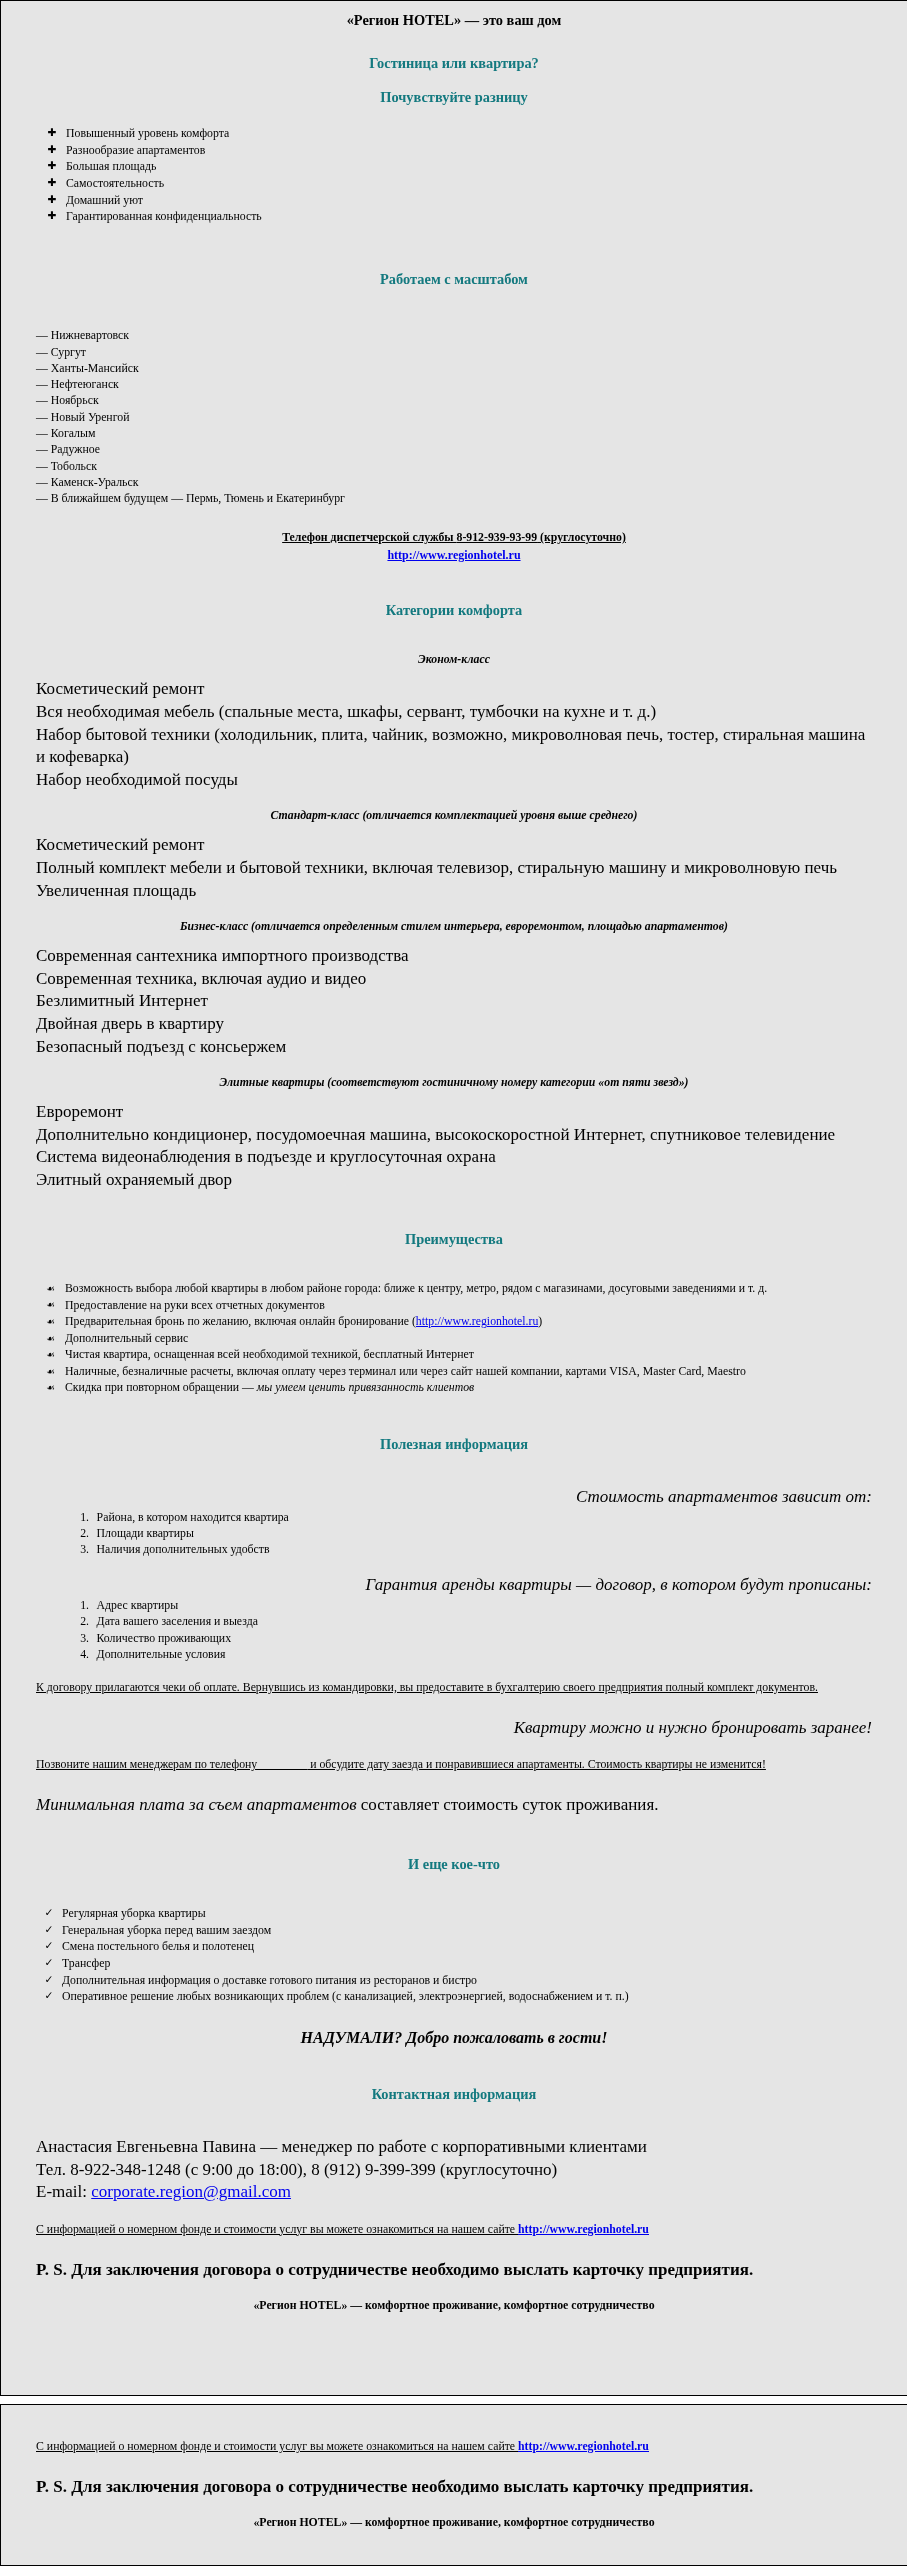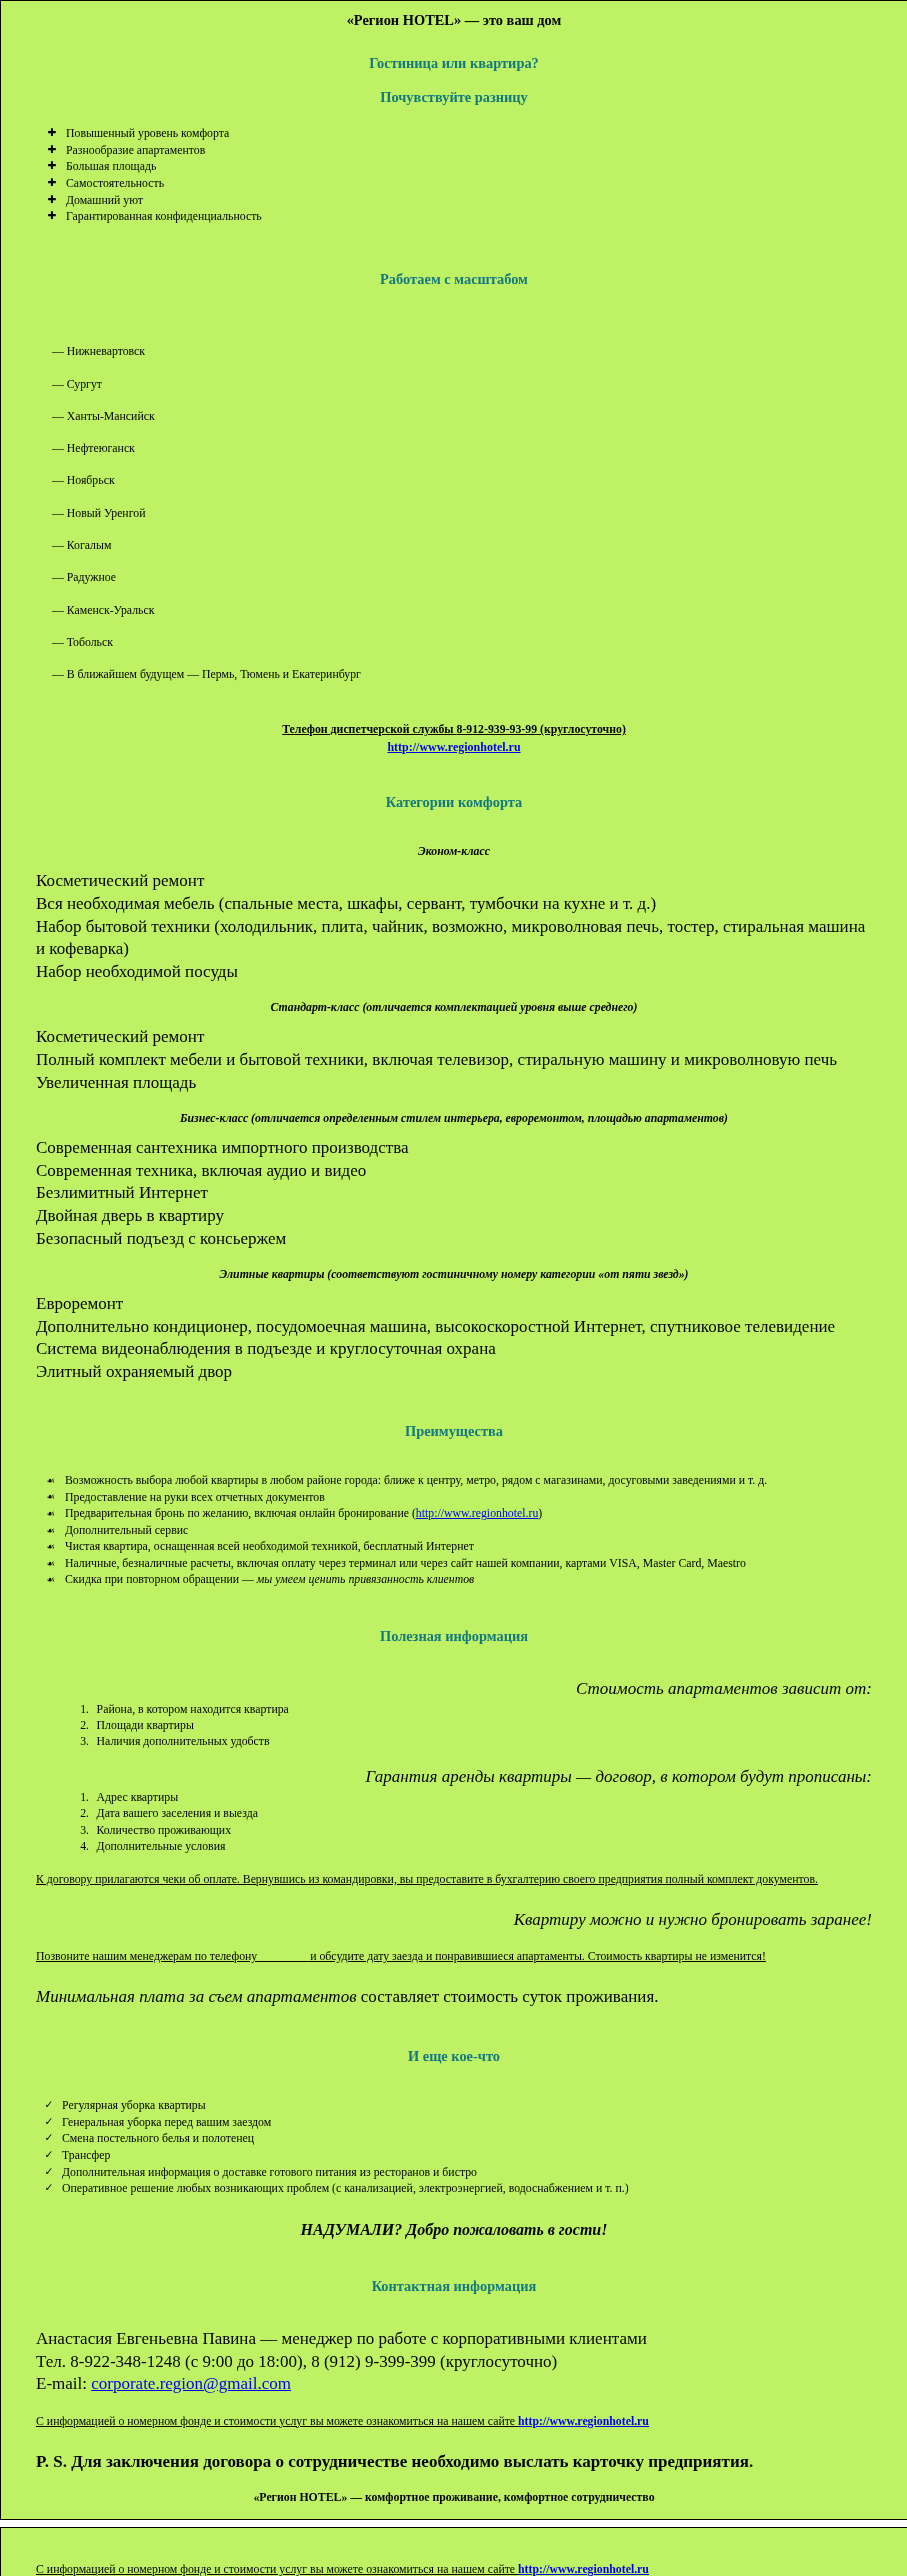--- a/index.html
+++ b/index.html
@@ -9,21 +9,21 @@
     background: #ffffff;
   }
   body {
     width: 908px;
     font-family: "Liberation Serif", "DejaVu Serif", serif;
     color: #000000;
     -webkit-font-smoothing: none;
   }
   .page {
     border: 0.8px solid #000000;
-    background: #bef264;
+    background: #e5e5e5;
     box-sizing: border-box;
     padding: 10.6px 35px 13.7px 35px;
   }
   .page-1 { min-height: 2396px; }
   .page-2 { margin-top: 7.6px; min-height: 162px; padding-top: 33px; }
 
   
   .doc-title {
     text-align: center;
     font-weight: bold;
@@ -113,21 +113,21 @@
 
   
   ul.dash-list {
     list-style: none;
     margin: 0;
     padding: 0;
   }
   ul.dash-list > li {
     font-size: 11.8px;
     line-height: 1.38;
-    margin: 16px;
+    margin: 0;
     padding-left: 0;
   }
 
   
   ol.num-list {
     margin: 0 0 0 0;
     padding-left: 56px;
     font-size: 11.8px;
     line-height: 1.38;
   }
@@ -177,22 +177,22 @@
 
   <ul class="dash-list">
     <li>— Нижневартовск</li>
     <li>— Сургут</li>
     <li>— Ханты-Мансийск</li>
     <li>— Нефтеюганск</li>
     <li>— Ноябрьск</li>
     <li>— Новый Уренгой</li>
     <li>— Когалым</li>
     <li>— Радужное</li>
+    <li>— Тобольск</li>
     <li>— Каменск-Уральск</li>
-    <li>— Тобольск</li>
     <li>— В ближайшем будущем — Пермь, Тюмень и Екатеринбург</li>
   </ul>
 
   <div class="gap-lg"></div>
 
   <div class="para center bold">
     <span>Телефон диспетчерской службы </span><span>8-912-939-93-99</span><span> (круглосуточно)</span>
   </div>
   <div class="center" style="margin-top:-9px;">
     <a class="link bold" href="#">http://www.regionhotel.ru</a>

